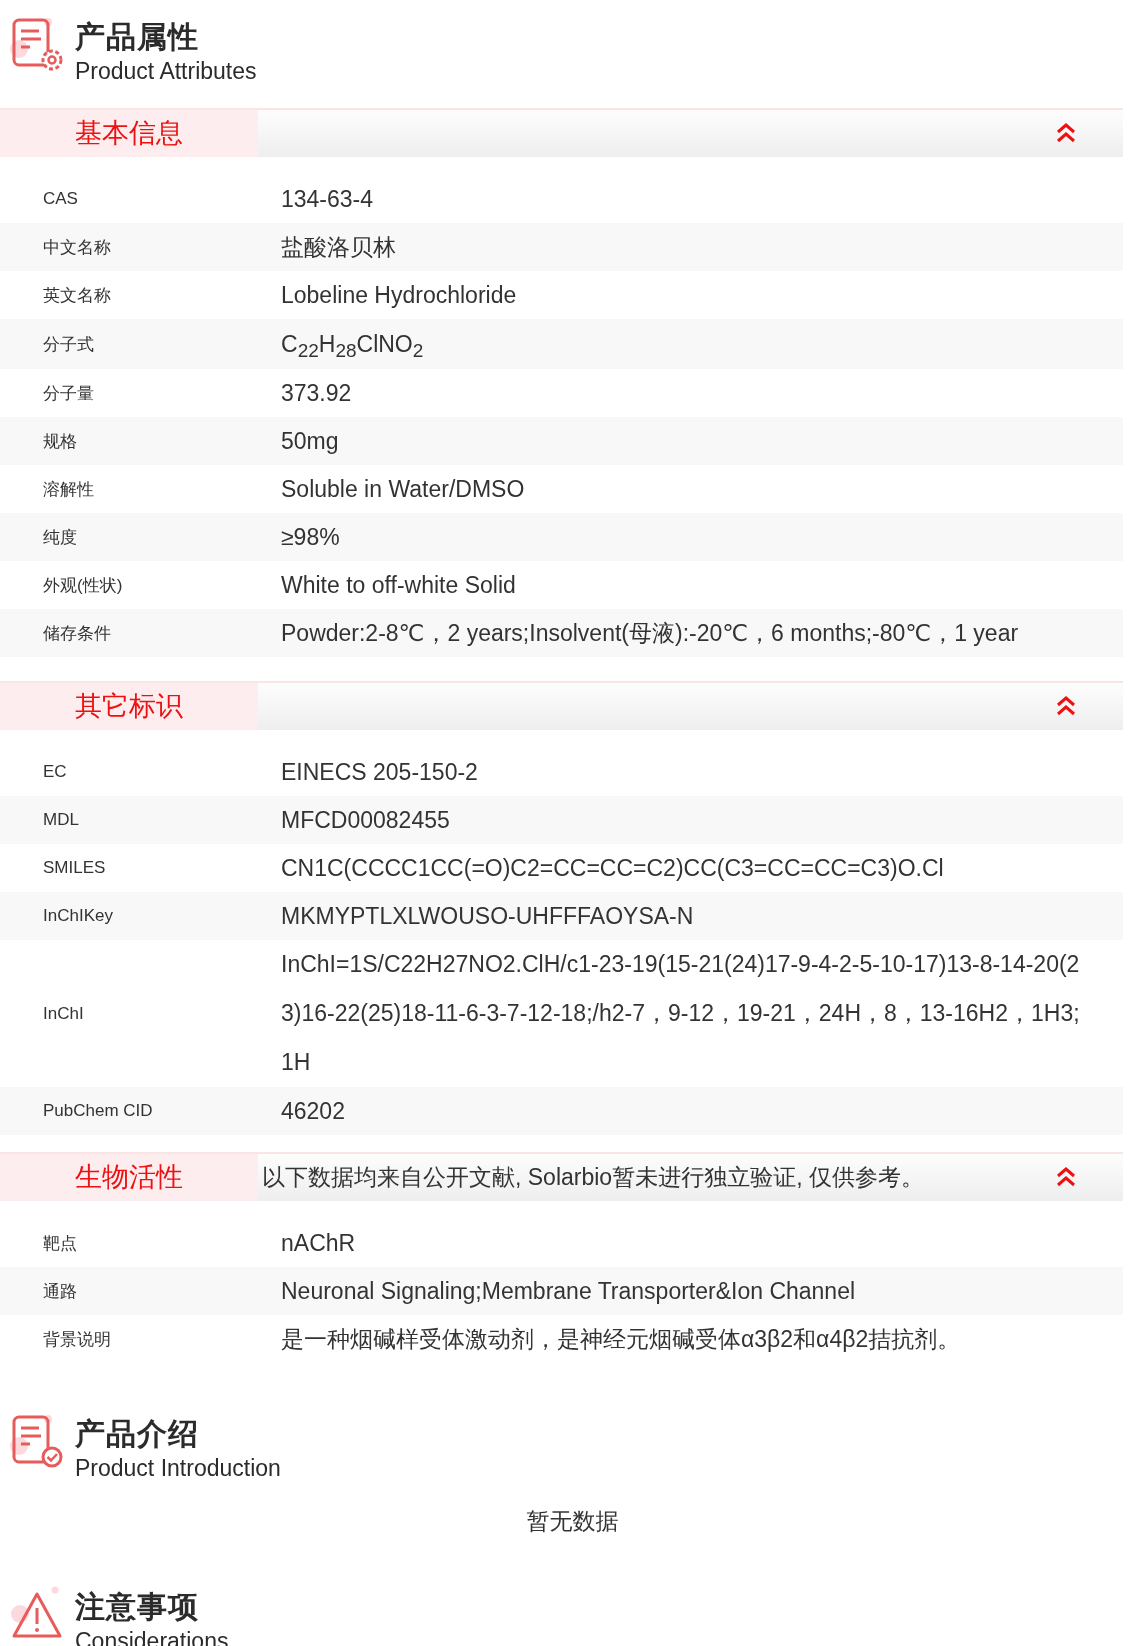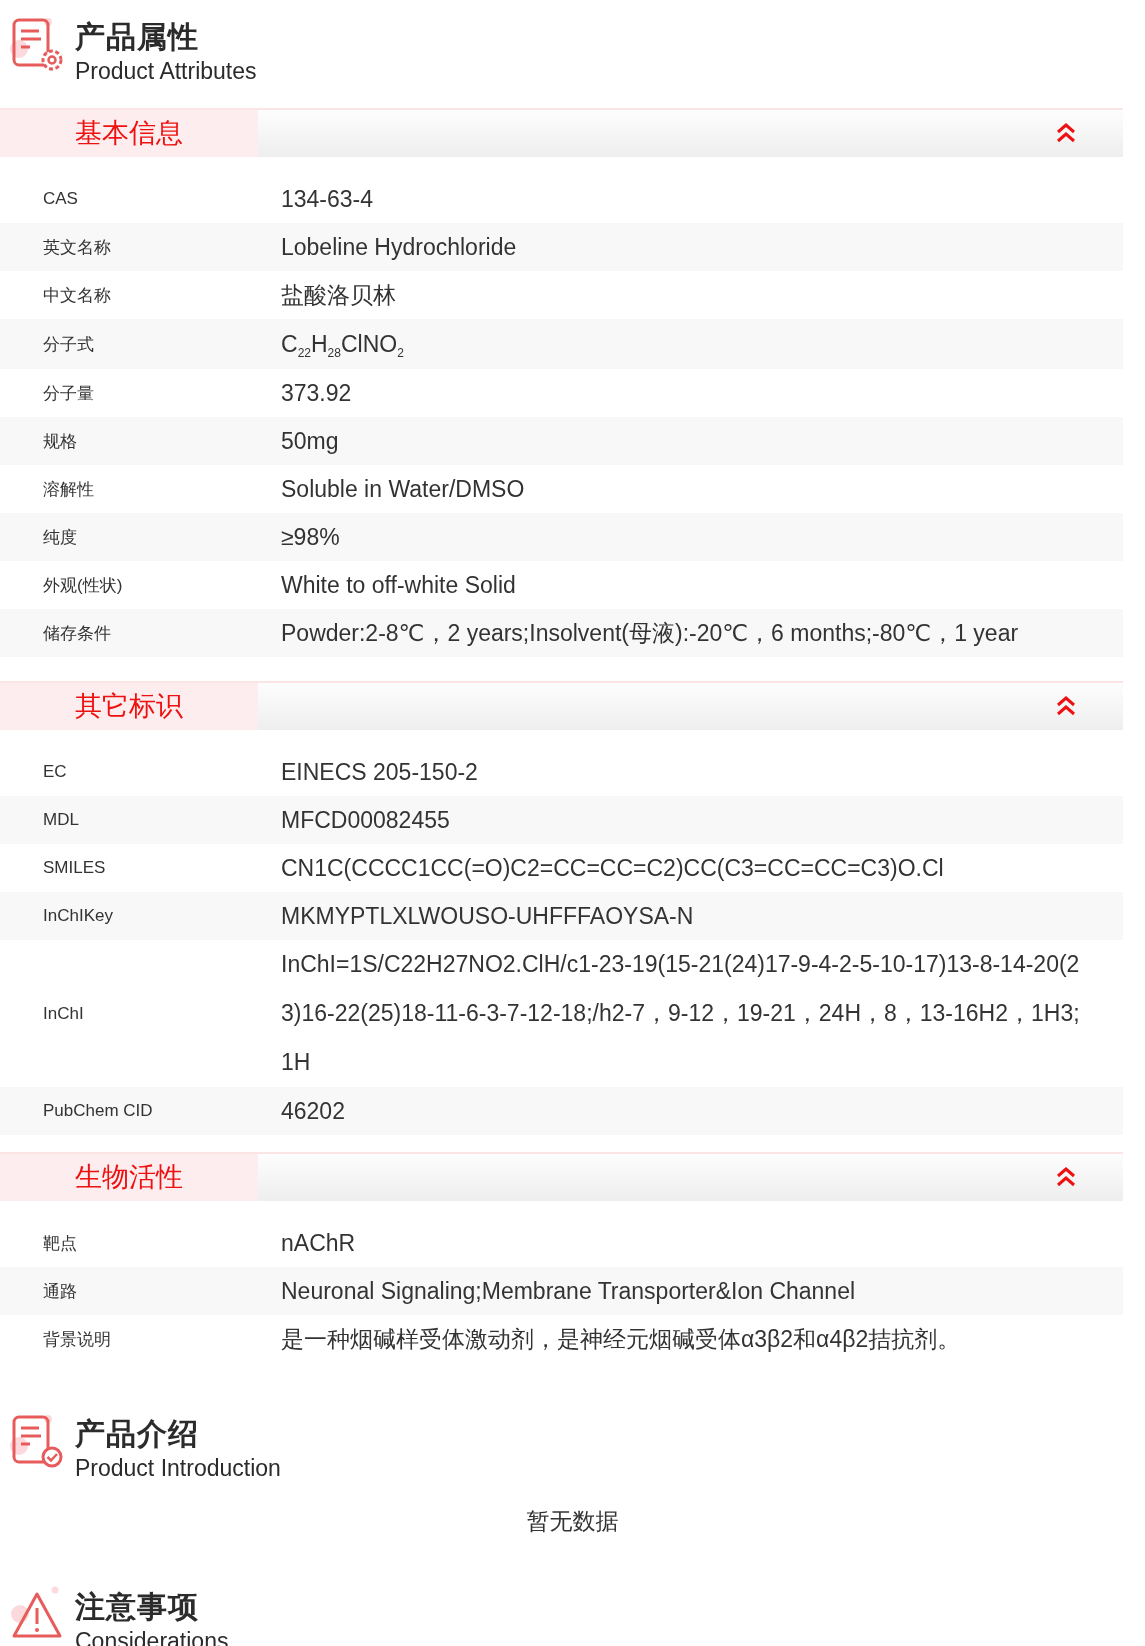--- a/index.html
+++ b/index.html
@@ -17,21 +17,21 @@
   .sec-note { position: absolute; left: 262px; top: 0; height: 47px; line-height: 47px; font-size: 23px; color: #333; }
   .sec-toggle { position: absolute; right: 44px; top: 10px; width: 26px; height: 26px; cursor: pointer; }
 
   .rows { margin-top: 18px; }
   .row { position: relative; min-height: 48px; display: flex; align-items: center; }
   .row:nth-child(even) { background: #f8f8f8; }
   .row .label { position: absolute; left: 43px; font-size: 17px; color: #333; }
   .row .value { margin-left: 281px; font-size: 23px; color: #333; line-height: 48px; padding-right: 40px; }
   .row.multi .value { line-height: 49px; }
   .row.multi .label { top: 50%; transform: translateY(-50%); }
-  sub { font-size: 12px; vertical-align: -5px; line-height: 0; }
+  sub { font-size: 19px; vertical-align: -5px; line-height: 0; }
 
   .empty-text { position: absolute; left: 0; width: 1123px; text-align: center; font-size: 23px; color: #333; }
 </style>
 </head>
 <body>
 
 <div class="title-block" style="top:8px;padding-left:28px;">
   <svg class="title-icon" viewBox="0 0 54 56">
     <circle cx="9" cy="33" r="9" fill="#f9c9cf" opacity="0.7"></circle>
     <circle cx="38" cy="6" r="4" fill="#f9c9cf" opacity="0.7"></circle>
@@ -53,26 +53,26 @@
       <polyline points="5,12 13,5 21,12" fill="none" stroke="#ee1111" stroke-width="3"></polyline>
       <polyline points="5,21 13,14 21,21" fill="none" stroke="#ee1111" stroke-width="3"></polyline>
     </svg>
   </div>
   <div class="rows">
     <div class="row">
         <span class="label">CAS</span>
         <span class="value">134-63-4</span>
       </div>
     <div class="row">
+        <span class="label">中文名称</span>
+        <span class="value">盐酸洛贝林</span>
+      </div>
+    <div class="row">
         <span class="label">英文名称</span>
         <span class="value">Lobeline Hydrochloride</span>
-      </div>
-    <div class="row">
-        <span class="label">中文名称</span>
-        <span class="value">盐酸洛贝林</span>
       </div>
     <div class="row" style="min-height:50px;">
       <span class="label">分子式</span>
       <span class="value"><span>C</span><sub>22</sub><span>H</span><sub>28</sub><span>ClNO</span><sub>2</sub></span>
     </div>
     <div class="row">
         <span class="label">分子量</span>
         <span class="value">373.92</span>
       </div>
     <div class="row">
@@ -130,20 +130,21 @@
     <div class="row">
         <span class="label">PubChem CID</span>
         <span class="value">46202</span>
       </div>
   </div>
 </div>
 
 <div class="section" style="top:1152px;">
   <div class="sec-header">
     <div class="sec-tab">生物活性</div>
+    <div class="sec-note">以下数据均来自公开文献, Solarbio暂未进行独立验证, 仅供参考。</div>
     <svg class="sec-toggle" viewBox="0 0 26 26">
       <polyline points="5,12 13,5 21,12" fill="none" stroke="#ee1111" stroke-width="3"></polyline>
       <polyline points="5,21 13,14 21,21" fill="none" stroke="#ee1111" stroke-width="3"></polyline>
     </svg>
   </div>
   <div class="rows">
     <div class="row">
         <span class="label">靶点</span>
         <span class="value">nAChR</span>
       </div>

